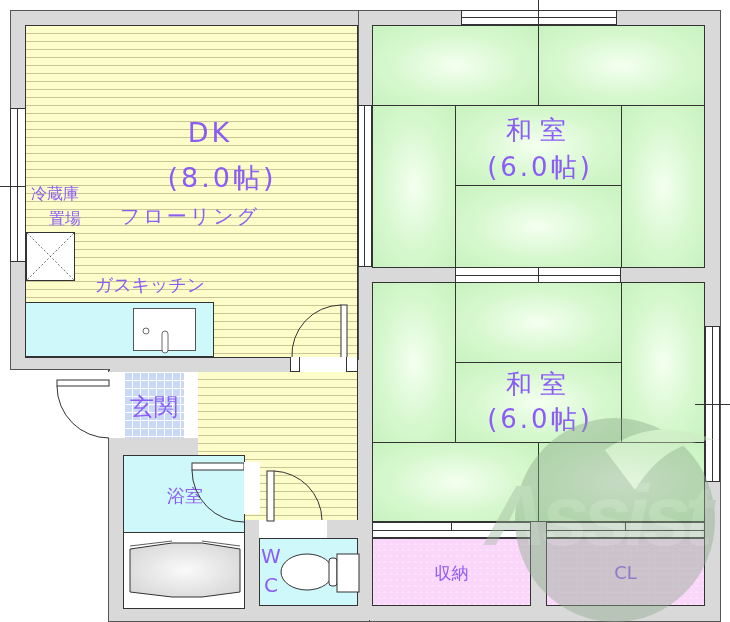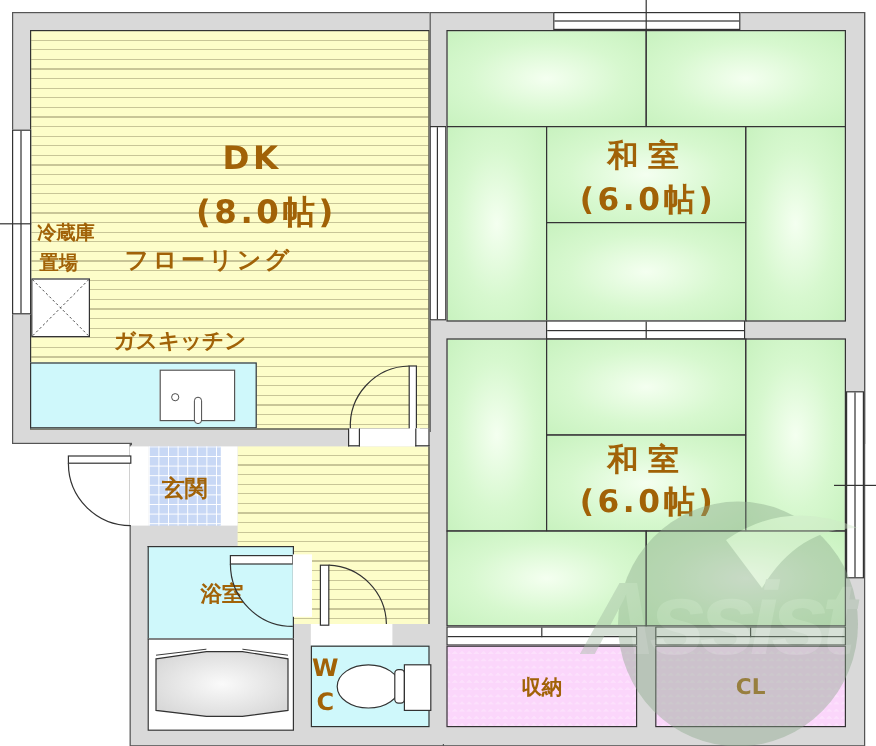--- a/index.html
+++ b/index.html
@@ -26,21 +26,21 @@
   .aqua { background:#cff8fb; border:1px solid #333; }
   .pink {
     background-color:#fbd6fb;
     background-image:
       linear-gradient(45deg, rgba(255,255,255,.25) 25%, transparent 25%),
       linear-gradient(-45deg, rgba(255,255,255,.25) 25%, transparent 25%);
     background-size:6px 6px;
     border:1px solid #333;
   }
   .win { background:#fff; border:1px solid #333; }
-  .label { position:absolute; text-align:center; white-space:nowrap; color:#a16207;font-weight:bold; }
+  .label { position:absolute; text-align:center; white-space:nowrap; color:#8b5cf6; }
   .big { font-size:27px; letter-spacing:3px; line-height:34px; }
   .mid { font-size:20px; line-height:26px; }
   .small { font-size:16px; line-height:20px; }
   svg { position:absolute; overflow:visible; }
 </style>
 </head>
 <body>
 
 <div class="abs wall outline" style="left:10px;top:10px;width:711px;height:360px;"></div>
 
@@ -51,24 +51,24 @@
 <div class="abs wall" style="left:360px;top:12px;width:359px;height:608px;"></div>
 <div class="abs wall" style="left:110px;top:360px;width:258px;height:260px;"></div>
 
 <div class="abs floor-wood" style="left:25px;top:25px;width:333px;height:333px;border:1px solid #333;"></div>
 
 <div class="abs floor-wood" style="left:198px;top:372px;width:160px;height:148px;border-right:1px solid #333;"></div>
 <div class="abs" style="left:183px;top:372px;width:15px;height:66px;background:#fff;"></div>
 
 <div class="label big" style="left:140px;top:116px;width:140px;">DK</div>
 <div class="label big" style="left:122px;top:161px;width:200px;">(8.0帖)</div>
-<div class="label mid" style="left:84px;top:203px;width:180px;letter-spacing:3px;">フローリング</div>
+<div class="label mid" style="left:100px;top:203px;width:180px;letter-spacing:3px;">フローリング</div>
 
 <div class="label small" style="left:24px;top:184px;width:62px;">冷蔵庫</div>
-<div class="label small" style="left:24px;top:209px;width:50px;">置場</div>
+<div class="label small" style="left:40px;top:209px;width:50px;">置場</div>
 <div class="abs" style="left:26px;top:232px;width:49px;height:49px;background:#fff;border:1px solid #333;">
   <svg width="49" height="49" style="left:0;top:0;">
     <line x1="0" y1="0" x2="47" y2="47" stroke="#444" stroke-width="0.8" stroke-dasharray="2,2"></line>
     <line x1="47" y1="0" x2="0" y2="47" stroke="#444" stroke-width="0.8" stroke-dasharray="2,2"></line>
   </svg>
 </div>
 
 <div class="label mid" style="left:80px;top:272px;width:140px;font-size:18px;">ガスキッチン</div>
 <div class="abs aqua" style="left:25px;top:302px;width:189px;height:55px;"></div>
 <div class="abs" style="left:133px;top:308px;width:63px;height:43px;background:#fff;border:1px solid #555;">
@@ -85,21 +85,21 @@
 
 <svg width="70" height="80" style="left:292px;top:300px;">
   <rect x="49" y="5" width="6" height="55" fill="#fff" stroke="#333" stroke-width="1"></rect>
   <path d="M49 5 A 50 50 0 0 0 0 58" fill="none" stroke="#333" stroke-width="1"></path>
 </svg>
 <div class="abs" style="left:298px;top:357px;width:52px;height:15px;background:#fff;"></div>
 <div class="abs" style="left:290px;top:357px;width:10px;height:15px;background:#fff;border:1px solid #333;border-top:none;"></div>
 <div class="abs" style="left:346px;top:357px;width:12px;height:15px;background:#fff;border:1px solid #333;border-top:none;"></div>
 
 <div class="abs tile" style="left:124px;top:372px;width:60px;height:66px;"></div>
-<div class="label mid" style="left:122px;top:394px;width:64px;font-size:19px;">玄関</div>
+<div class="label mid" style="left:122px;top:394px;width:64px;font-size:24px;">玄関</div>
 
 <div class="abs" style="left:108px;top:372px;width:16px;height:66px;background:#fff;"></div>
 <svg width="80" height="90" style="left:55px;top:375px;">
   <rect x2="0" x="2" y="5" width="52" height="6" fill="#fff" stroke="#333" stroke-width="1"></rect>
   <path d="M2 11 A 52 52 0 0 0 54 63" fill="none" stroke="#333" stroke-width="1"></path>
 </svg>
 
 <div class="abs aqua" style="left:123px;top:455px;width:122px;height:78px;border-bottom:none;"></div>
 <div class="label mid" style="left:150px;top:483px;width:70px;font-size:18px;">浴室</div>
 <svg width="70" height="60" style="left:190px;top:460px;">

